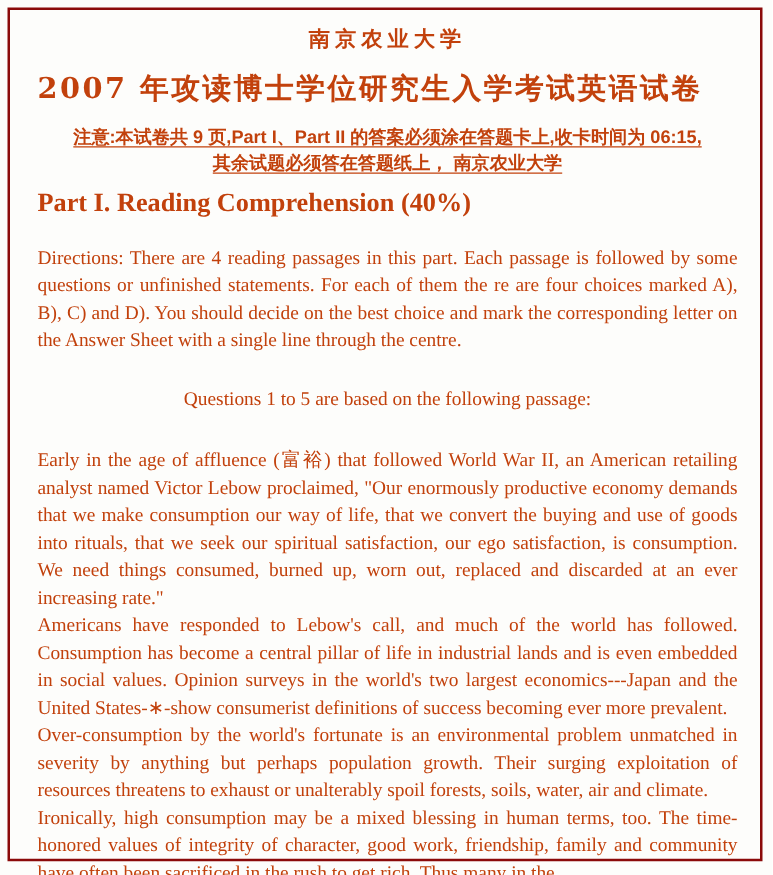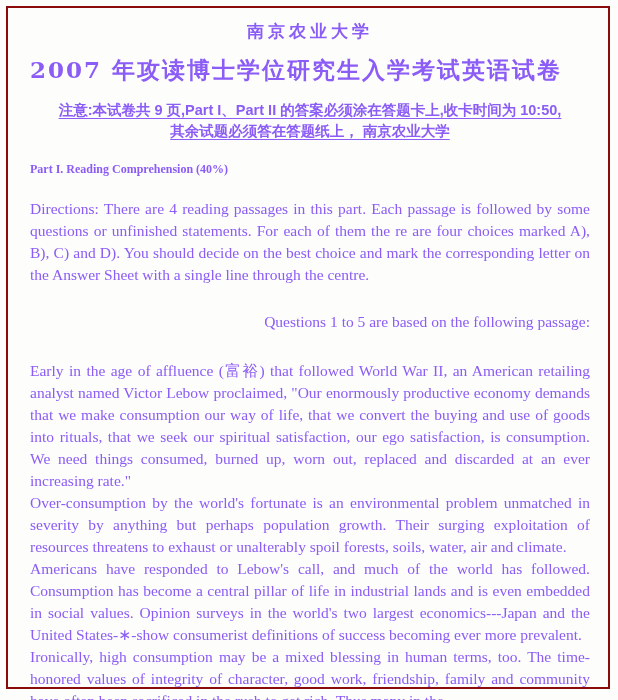--- a/index.html
+++ b/index.html
@@ -7,21 +7,21 @@
     padding: 0;
     background: #ffffff;
   }
   .page {
     position: relative;
     width: 618px;
     height: 700px;
     background: #fdfdfb;
     overflow: hidden;
     font-family: "Liberation Serif", serif;
-    color: #8b5cf6;
+    color: #c2410c;
   }
   .border-frame {
     position: absolute;
     left: 6px;
     top: 6px;
     width: 600px;
     height: 679px;
     border: 2px solid #8b0a0a;
     pointer-events: none;
   }
@@ -53,64 +53,64 @@
     font-weight: bold;
     font-size: 14.5px;
     text-align: center;
     line-height: 21px;
   }
   .notice div {
     text-decoration: underline;
     text-underline-offset: 3px;
   }
   .part-heading {
-    margin-top: 20px;
+    margin-top: 8px;
     font-weight: bold;
-    font-size: 12px;
+    font-size: 21px;
   }
   .para {
     margin: 0;
     font-size: 15.5px;
     line-height: 22px;
     text-align: justify;
   }
   .directions {
     margin-top: 21px;
   }
   .intro {
     margin-top: 25px;
-    text-align: right;
+    text-align: center;
   }
   .passage {
     margin-top: 27px;
   }
 </style>
 </head>
 <body>
 
 <div class="page">
   <div class="border-frame"></div>
   <div class="content">
 
     <div class="title-cn">南京农业大学</div>
 
     <div class="title-exam">2007 年攻读博士学位研究生入学考试英语试卷</div>
 
     <div class="notice">
-      <div>注意:本试卷共 9 页,Part I、Part II 的答案必须涂在答题卡上,收卡时间为 10:50,</div>
+      <div>注意:本试卷共 9 页,Part I、Part II 的答案必须涂在答题卡上,收卡时间为 06:15,</div>
       <div>其余试题必须答在答题纸上， 南京农业大学</div>
     </div>
 
     <div class="part-heading">Part I. Reading Comprehension (40%)</div>
 
     <p class="para directions">Directions: There are 4 reading passages in this part. Each passage is followed by some questions or unfinished statements. For each of them the re are four choices marked A), B), C) and D). You should decide on the best choice and mark the corresponding letter on the Answer Sheet with a single line through the centre.</p>
 
     <p class="para intro">Questions 1 to 5 are based on the following passage:</p>
 
     <div class="passage">
       <p class="para">Early in the age of affluence (富裕) that followed World War II, an American retailing analyst named Victor Lebow proclaimed, "Our enormously productive economy demands that we make consumption our way of life, that we convert the buying and use of goods into rituals, that we seek our spiritual satisfaction, our ego satisfaction, is consumption. We need things consumed, burned up, worn out, replaced and discarded at an ever increasing rate."</p>
+      <p class="para">Americans have responded to Lebow's call, and much of the world has followed. Consumption has become a central pillar of life in industrial lands and is even embedded in social values. Opinion surveys in the world's two largest economics---Japan and the United States-∗-show consumerist definitions of success becoming ever more prevalent.</p>
       <p class="para">Over-consumption by the world's fortunate is an environmental problem unmatched in severity by anything but perhaps population growth. Their surging exploitation of resources threatens to exhaust or unalterably spoil forests, soils, water, air and climate.</p>
-      <p class="para">Americans have responded to Lebow's call, and much of the world has followed. Consumption has become a central pillar of life in industrial lands and is even embedded in social values. Opinion surveys in the world's two largest economics---Japan and the United States-∗-show consumerist definitions of success becoming ever more prevalent.</p>
       <p class="para">Ironically, high consumption may be a mixed blessing in human terms, too. The time-honored values of integrity of character, good work, friendship, family and community have often been sacrificed in the rush to get rich. Thus many in the</p>
     </div>
 
   </div>
 </div>
 
 </body></html>

